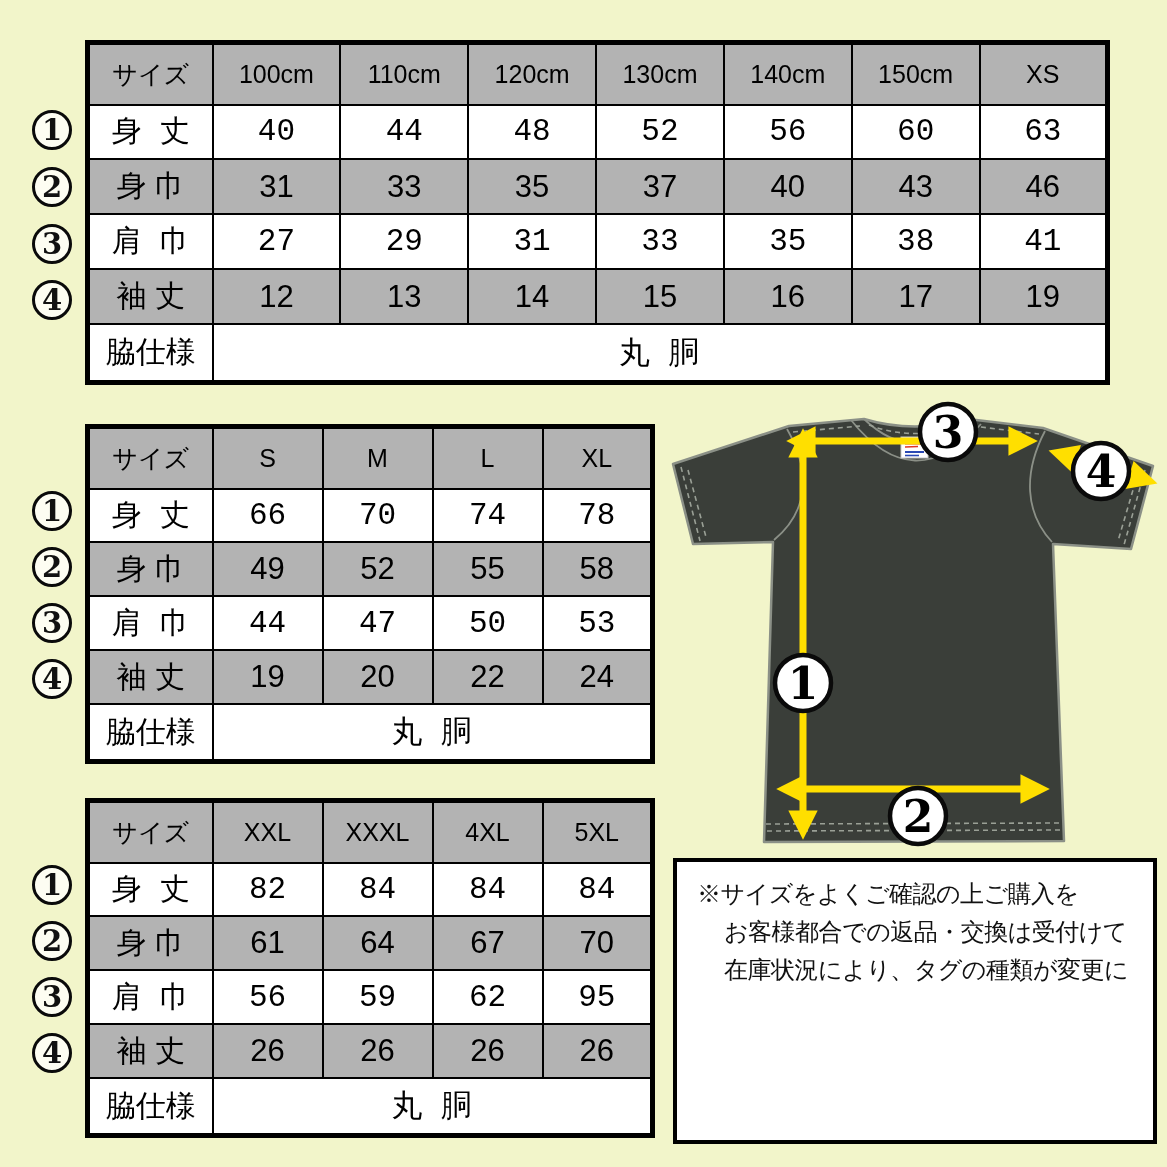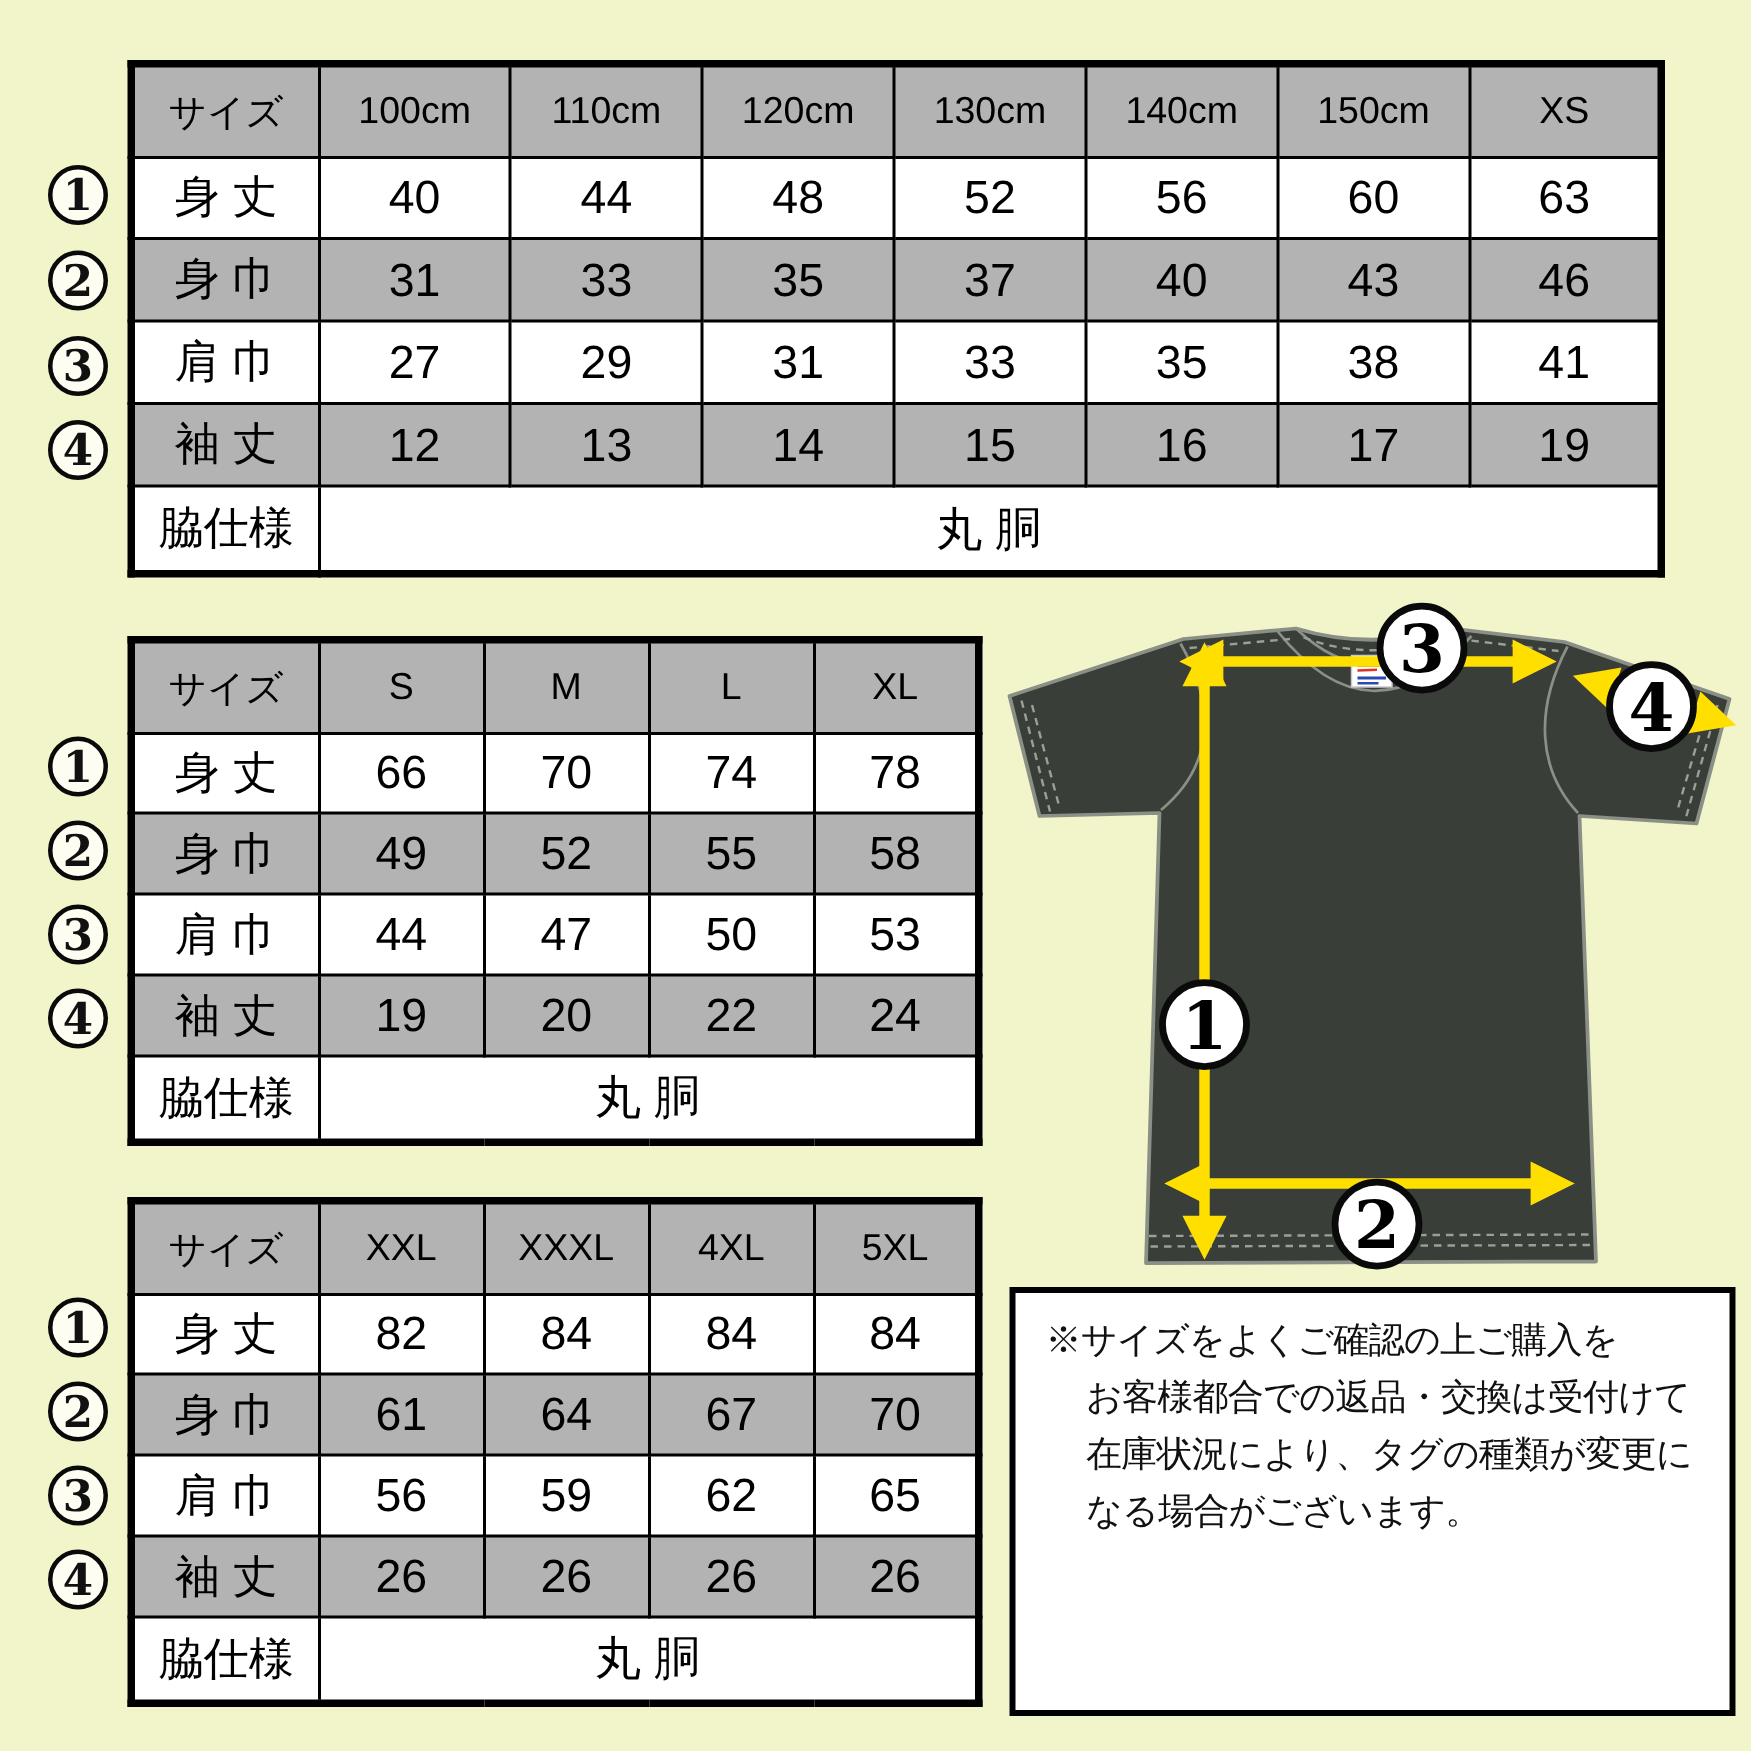--- a/index.html
+++ b/index.html
@@ -19,21 +19,21 @@
   }
   .table-block th,.table-block td{
     border:2.5px solid var(--line);text-align:center;vertical-align:middle;
     font-weight:400;padding:0;color:#000;
   }
   .table-block thead tr{height:62px;}
   .table-block thead th{font-size:25px;}
   .table-block tbody th{font-size:30px;}
   .table-block tbody td{font-size:31px;}
   tr.gray th,tr.gray td{background:var(--table-gray);}
-  tr.white th,tr.white td{background:var(--table-white);}
+  tr.white th,tr.white td{background:var(--table-white);font-family:Liberation Mono, monospace;}
 
   #t0{left:85px;top:40px;width:1025px;height:345px;}
   #t1{left:85px;top:424px;width:570px;height:340px;}
   #t2{left:85px;top:798px;width:570px;height:340px;}
 
   
   .badge{
     position:absolute;left:-53px;width:40px;height:40px;border:3.5px solid #0a0a0a;
     border-radius:50%;background:#fdfdf2;box-sizing:border-box;
     display:flex;align-items:center;justify-content:center;
@@ -264,21 +264,21 @@
             <td>61</td>
             <td>64</td>
             <td>67</td>
             <td>70</td>
           </tr>
           <tr class="white">
             <th>肩 巾</th>
             <td>56</td>
             <td>59</td>
             <td>62</td>
-            <td>65</td>
+            <td>95</td>
           </tr>
           <tr class="gray">
             <th>袖 丈</th>
             <td>26</td>
             <td>26</td>
             <td>26</td>
             <td>26</td>
           </tr>
           <tr class="white">
             <th>脇仕様</th>
@@ -342,16 +342,15 @@
         <circle class="mk-c" cx="257" cy="415" r="28"></circle>
         <text class="mk-t" x="257" y="431">2</text>
       </g>
     </svg>
   </figure>
 
   <aside class="notice">
     <div class="notice-line">※サイズをよくご確認の上ご購入を</div>
     <div class="notice-line">お客様都合での返品・交換は受付けて</div>
     <div class="notice-line">在庫状況により、タグの種類が変更に</div>
-    <div class="notice-line">なる場合がございます。</div>
   </aside>
 
 </div>
 
 </body></html>

